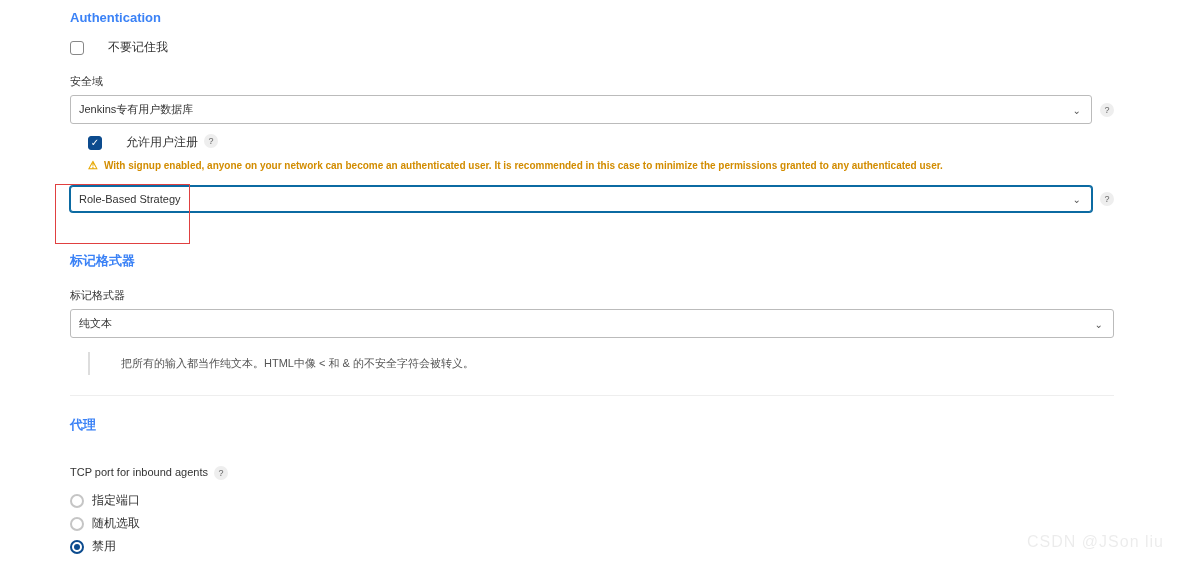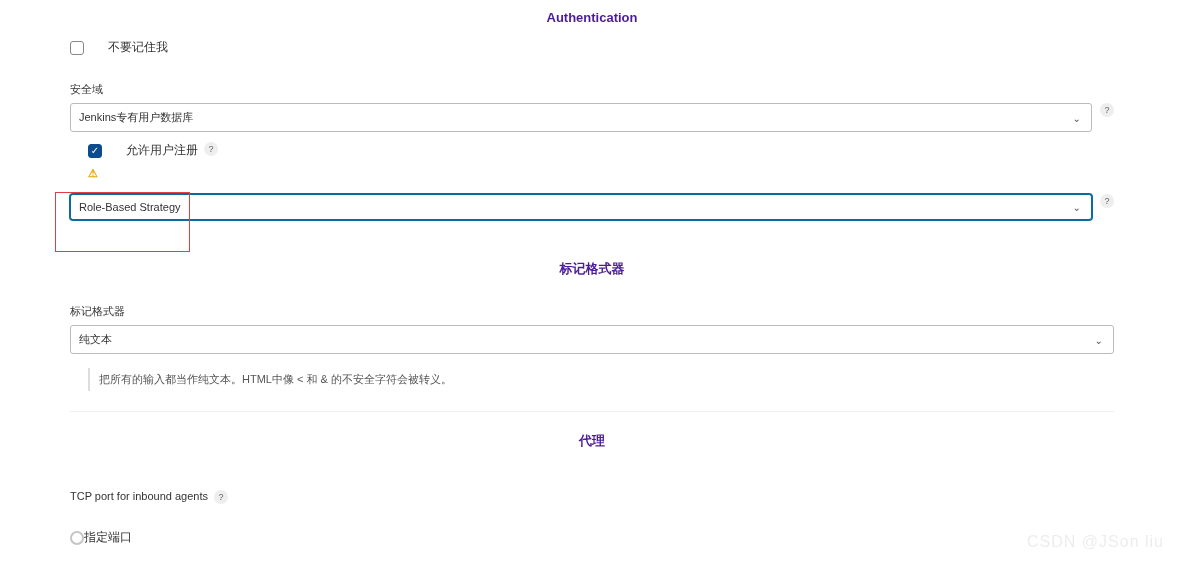--- a/index.html
+++ b/index.html
@@ -8,27 +8,26 @@
     font-family: -apple-system, BlinkMacSystemFont, "Segoe UI", Helvetica, Arial, sans-serif;
     font-size: 12px;
     color: #333;
     background: #fff;
     padding: 10px 70px 0 70px;
   }
   h3.section-heading {
     font-size: 13px;
     font-weight: 700;
     margin: 0 0 14px 0;
-    color: #4c1d95;
-    text-align: center;
+    color: #3b82f6;
   }
   .field-label {
     font-size: 11px;
     color: #333;
-    margin: 26px 0 6px 0;
+    margin: 18px 0 6px 0;
   }
   .checkbox-row {
     display: flex;
     align-items: center;
     gap: 24px;
     margin: 10px 0 14px 0;
   }
   .checkbox-box {
     width: 14px; height: 14px;
     border: 1px solid #888;
@@ -36,21 +35,21 @@
     display: inline-flex;
     align-items: center;
     justify-content: center;
     font-size: 10px;
     color: #fff;
   }
   .checkbox-box.checked {
     background: #0c4b8e;
     border-color: #0c4b8e;
   }
-  .select-row { display: flex; align-items: flex-start; gap: 8px; }
+  .select-row { display: flex; align-items: center; gap: 8px; }
   .select-box {
     flex: 1;
     border: 1px solid #bbb;
     border-radius: 3px;
     padding: 6px 30px 6px 8px;
     font-size: 11px;
     color: #333;
     background: #fff;
     position: relative;
   }
@@ -74,25 +73,25 @@
   .warn-icon { color: #e6a700; font-size: 11px; }
   .red-box {
     position: absolute;
     border: 1px solid #e04040;
     pointer-events: none;
   }
   .rel { position: relative; }
   hr.div { border: none; border-top: 1px solid #eee; margin: 20px 0; }
   .note-line {
     border-left: 2px solid #ddd;
-    padding: 4px 0 4px 9px;
+    padding: 4px 0 4px 31px;
     margin: 14px 0 4px 18px;
     font-size: 11px; color: #555;
   }
-  .radio-row { display: flex; align-items: center; margin: 19px 0; text-align: right; }
+  .radio-row { display: flex; align-items: center; gap: 8px; margin: 6px 0; text-align: right; }
   .radio-circle {
     width: 14px; height: 14px; border: 2px solid #c5c5c5; border-radius: 50%;
     display: inline-flex; align-items: center; justify-content: center;
   }
   .radio-circle.sel { border-color: #0c4b8e; }
   .radio-dot { width: 6px; height: 6px; background: #0c4b8e; border-radius: 50%; }
   .watermark {
     position: fixed; right: 20px; bottom: 10px;
     color: rgba(0,0,0,0.08); font-size: 16px; letter-spacing: 1px;
     pointer-events: none;
@@ -124,20 +123,21 @@
 <div class="sub-block">
   <div class="checkbox-row" style="margin-bottom:4px;">
     <span class="checkbox-box checked">✓</span>
     <span class="inline-help">
       <span>允许用户注册</span>
       <span class="help-badge">?</span>
     </span>
   </div>
   <div class="warn-row">
     <span class="warn-icon">⚠</span>
+    <span>With signup enabled, anyone on your network can become an authenticated user. It is recommended in this case to minimize the permissions granted to any authenticated user.</span>
   </div>
 </div>
 
 <div class="rel" style="margin-top:14px;">
   <div class="select-row">
     <div class="select-box focus">
       <span>Role-Based Strategy</span>
       <span class="chevron">⌄</span>
     </div>
     <span class="help-badge">?</span>

